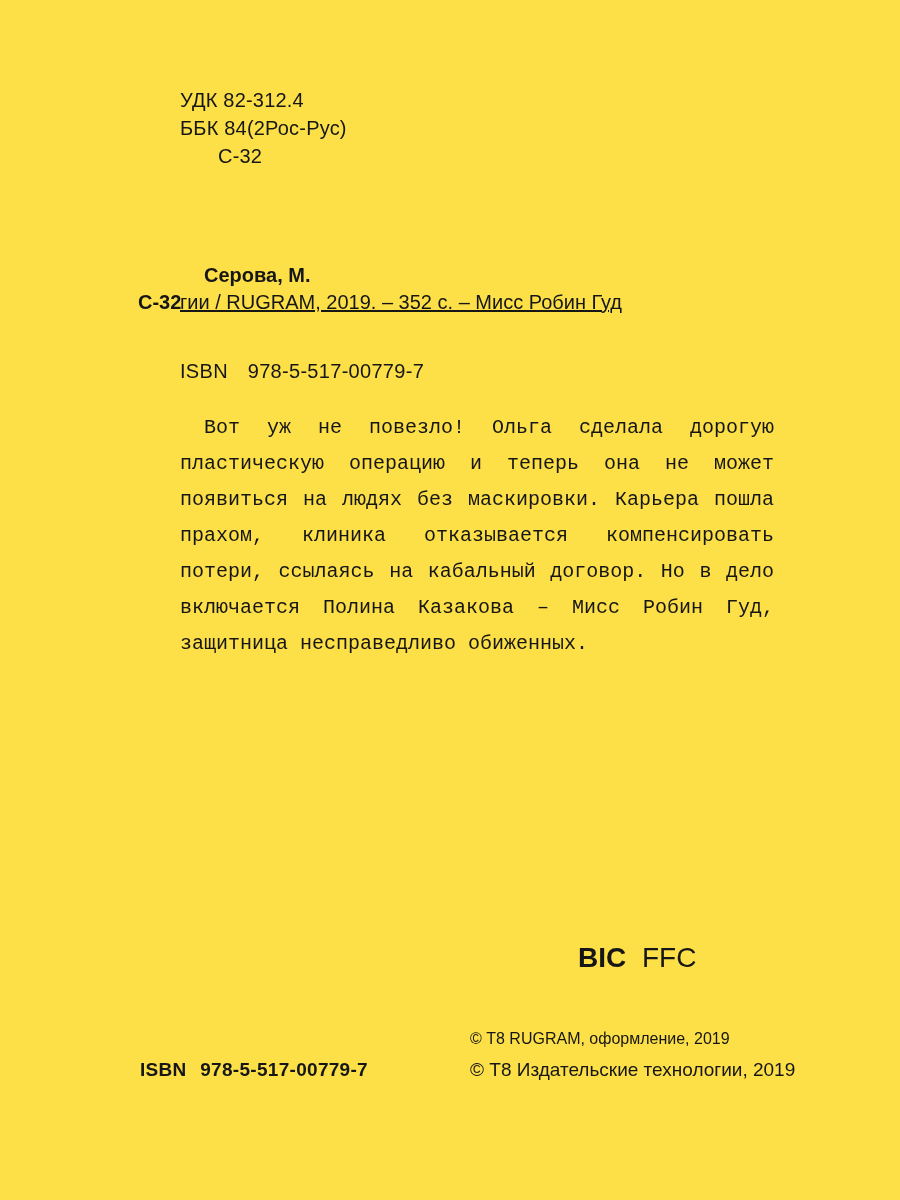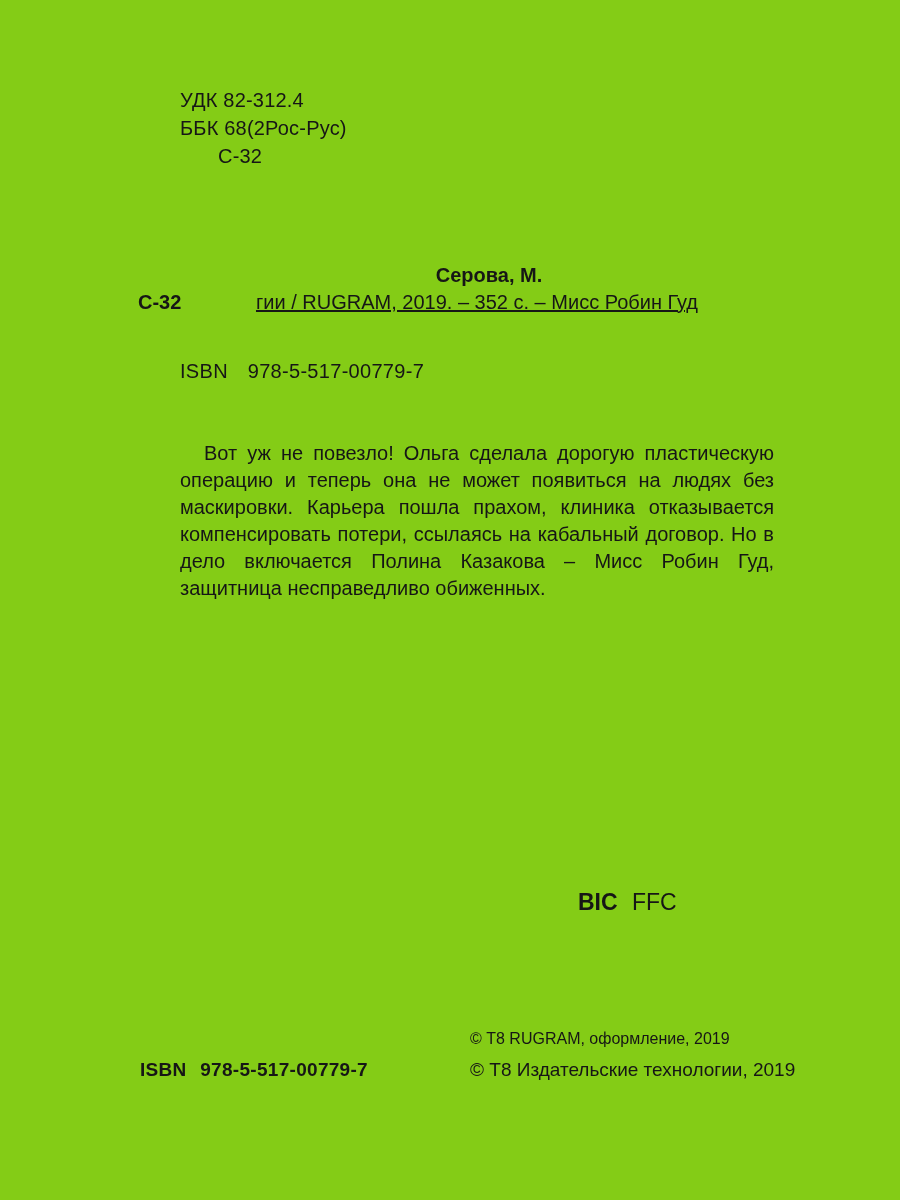--- a/index.html
+++ b/index.html
@@ -8,21 +8,21 @@
     width: 900px;
     height: 1200px;
     position: relative;
     font-family: "Liberation Sans", "DejaVu Sans", sans-serif;
     color: #161616;
     -webkit-font-smoothing: antialiased;
   }
   .page {
     position: absolute;
     inset: 0;
-    background: #84cc16;
+    background: #fde047;
   }
 
   
   .top-block {
     position: absolute;
     left: 180px;
     top: 86px;
     font-size: 20px;
     line-height: 28px;
     letter-spacing: 0.2px;
@@ -30,21 +30,20 @@
   .top-block .indent-code { margin-left: 38px; }
 
   
   .catalog {
     position: absolute;
     left: 180px;
     top: 262px;
     width: 594px;
     font-size: 20px;
     line-height: 27px;
-    text-align: center;
   }
   .catalog .author {
     font-weight: bold;
     margin-left: 24px;
   }
   .catalog .bib-row { position: relative; }
   .catalog .entry-code {
     position: absolute;
     left: -42px;
     top: 0;
@@ -59,34 +58,35 @@
     top: 360px;
     font-size: 20px;
     letter-spacing: 0.3px;
   }
   .isbn-top .isbn-num { margin-left: 14px; }
 
   
   .annotation {
     position: absolute;
     left: 180px;
-    top: 440px;
+    top: 410px;
     width: 594px;
     font-size: 20px;
-    line-height: 27px;
+    line-height: 36px;
     text-align: justify;
+    font-family: Liberation Mono, monospace;
   }
   .annotation p { text-indent: 24px; }
 
   
   .codes {
     position: absolute;
     left: 578px;
-    top: 887px;
-    font-size: 23px;
+    top: 942px;
+    font-size: 28px;
     line-height: 31px;
   }
   .codes .label { font-weight: bold; }
   .codes .value { margin-left: 8px; }
 
   
   .copyright-1 {
     position: absolute;
     left: 470px;
     top: 1030px;
@@ -114,21 +114,21 @@
     text-align: right;
   }
 </style>
 </head>
 <body>
 
 <div class="page">
 
   <div class="top-block">
     <div>УДК 82-312.4</div>
-    <div>ББК 68(2Рос-Рус)</div>
+    <div>ББК 84(2Рос-Рус)</div>
     <div class="indent-code">С-32</div>
   </div>
 
   <div class="catalog">
     <div class="author">Серова, М.</div>
     <div class="bib-row">
       <span class="entry-code">С-32</span>
       <div class="bib-text">
         <span class="line2">гии / RUGRAM, 2019. – 352 с. – Мисс Робин Гуд</span>
       </div>

